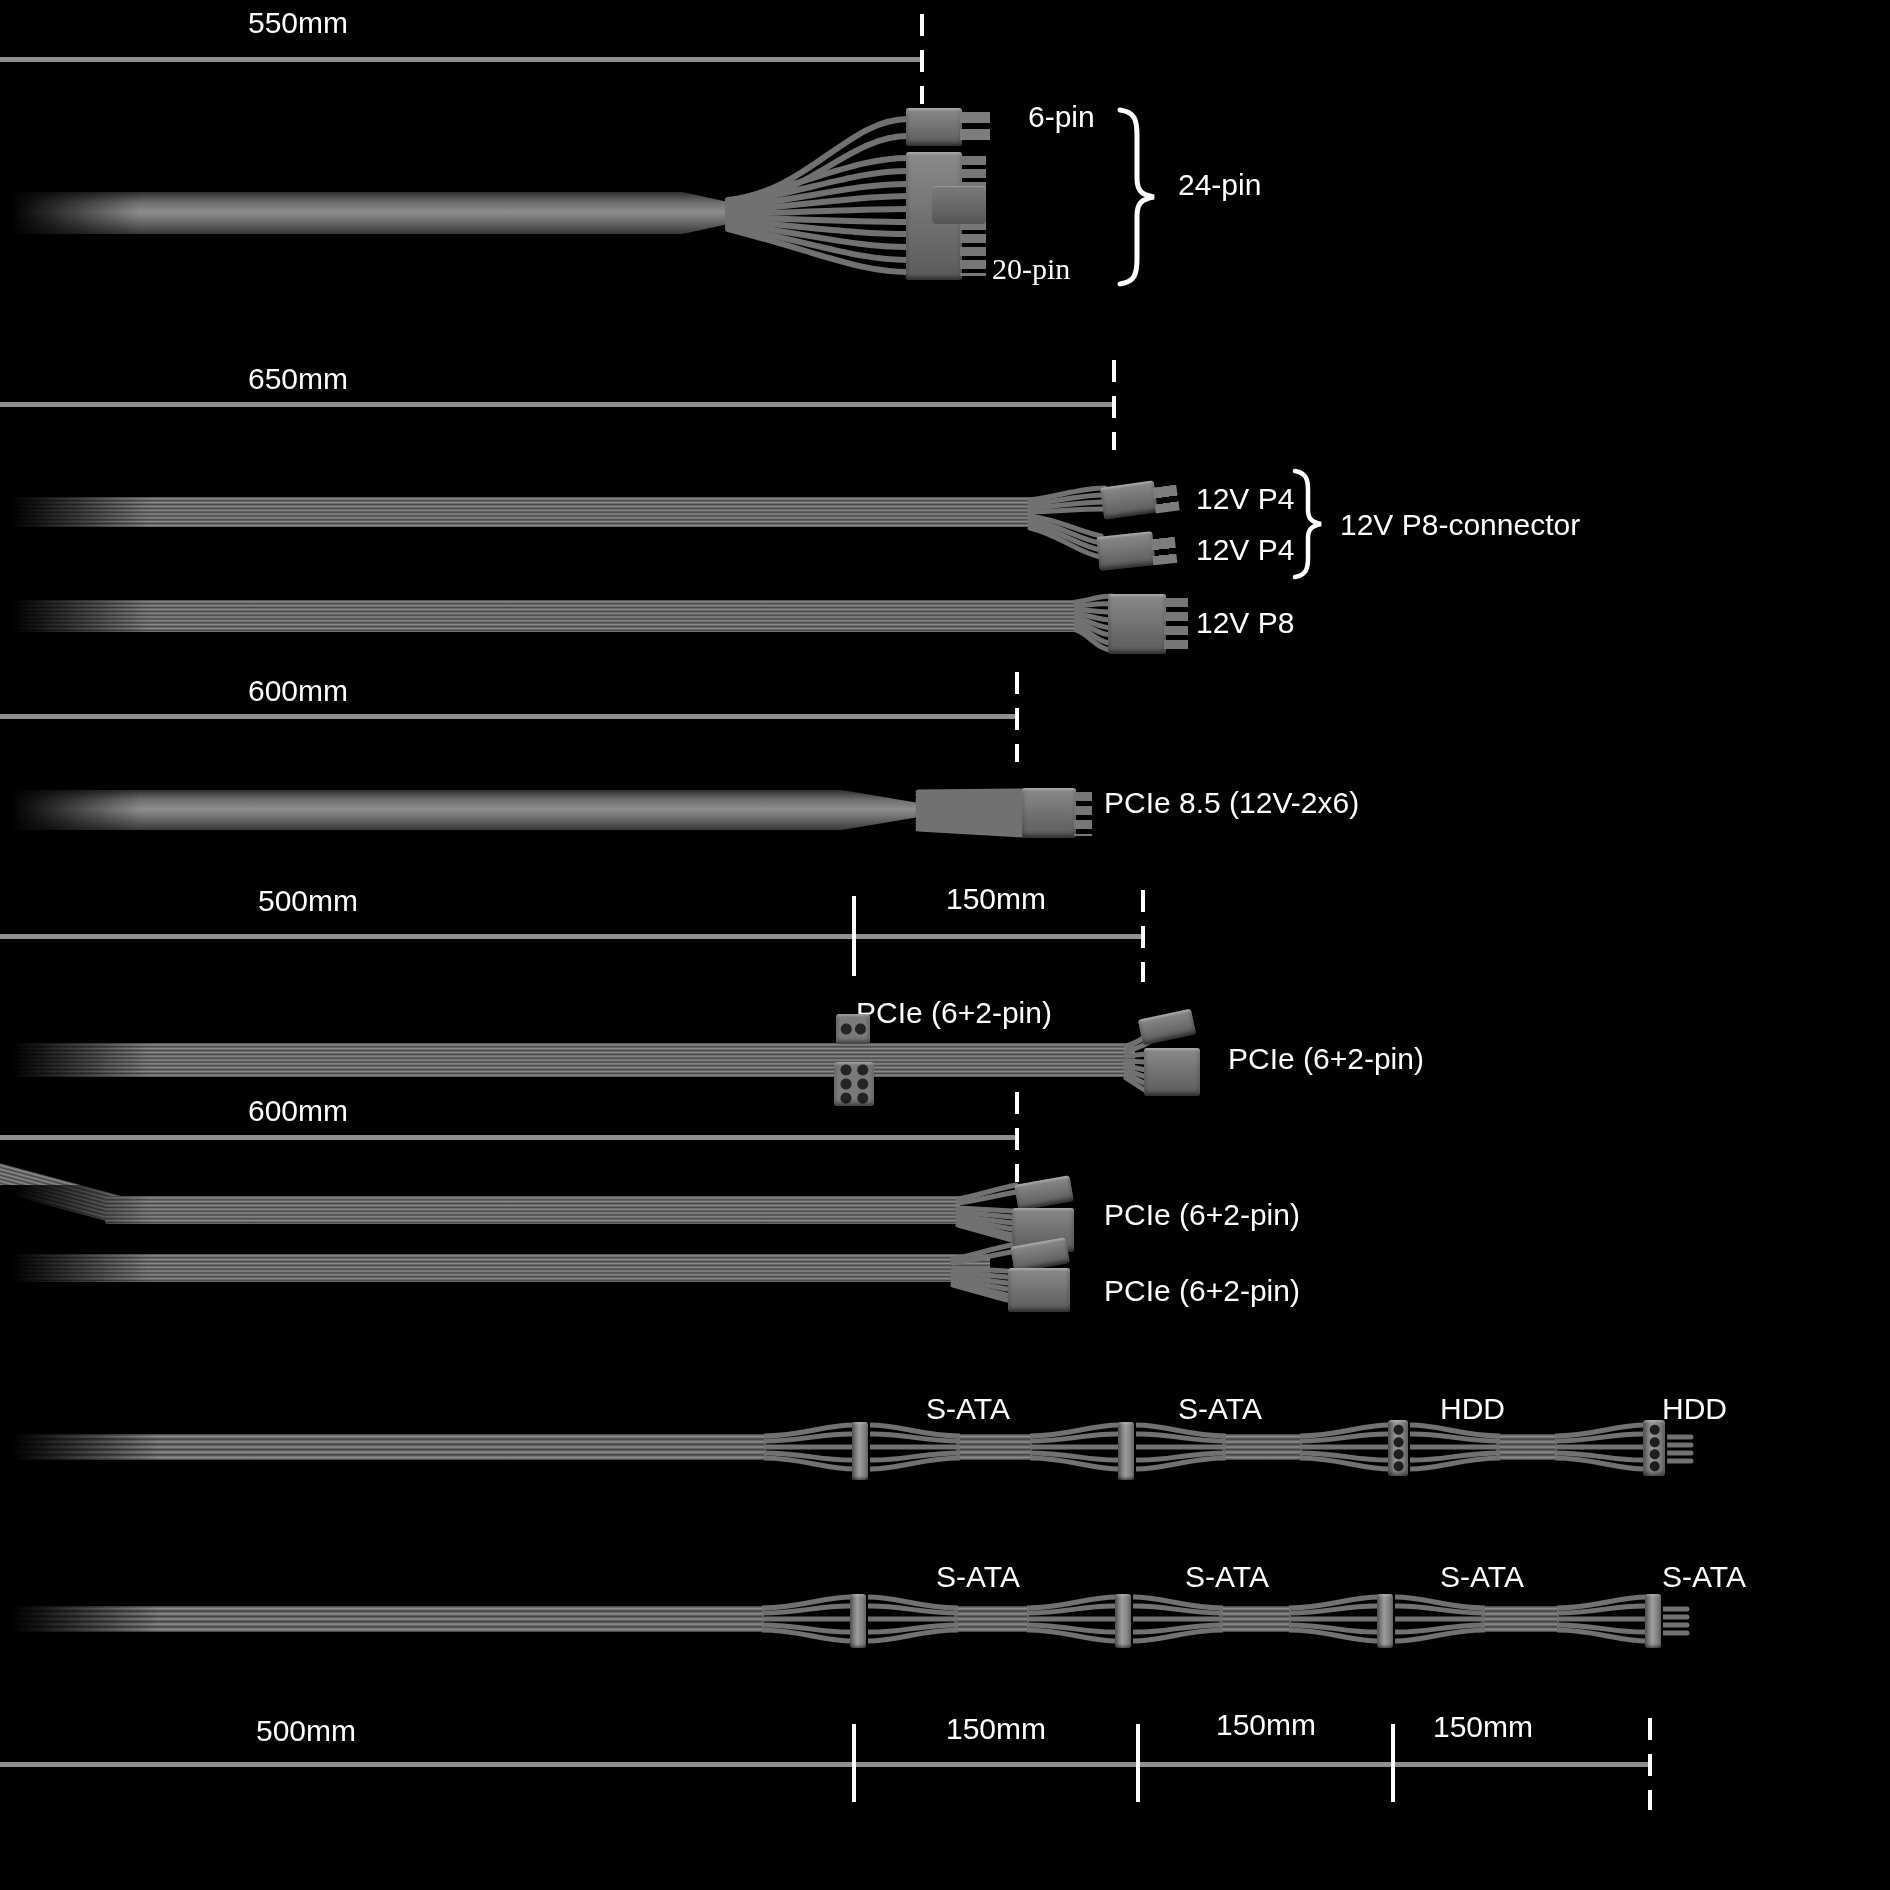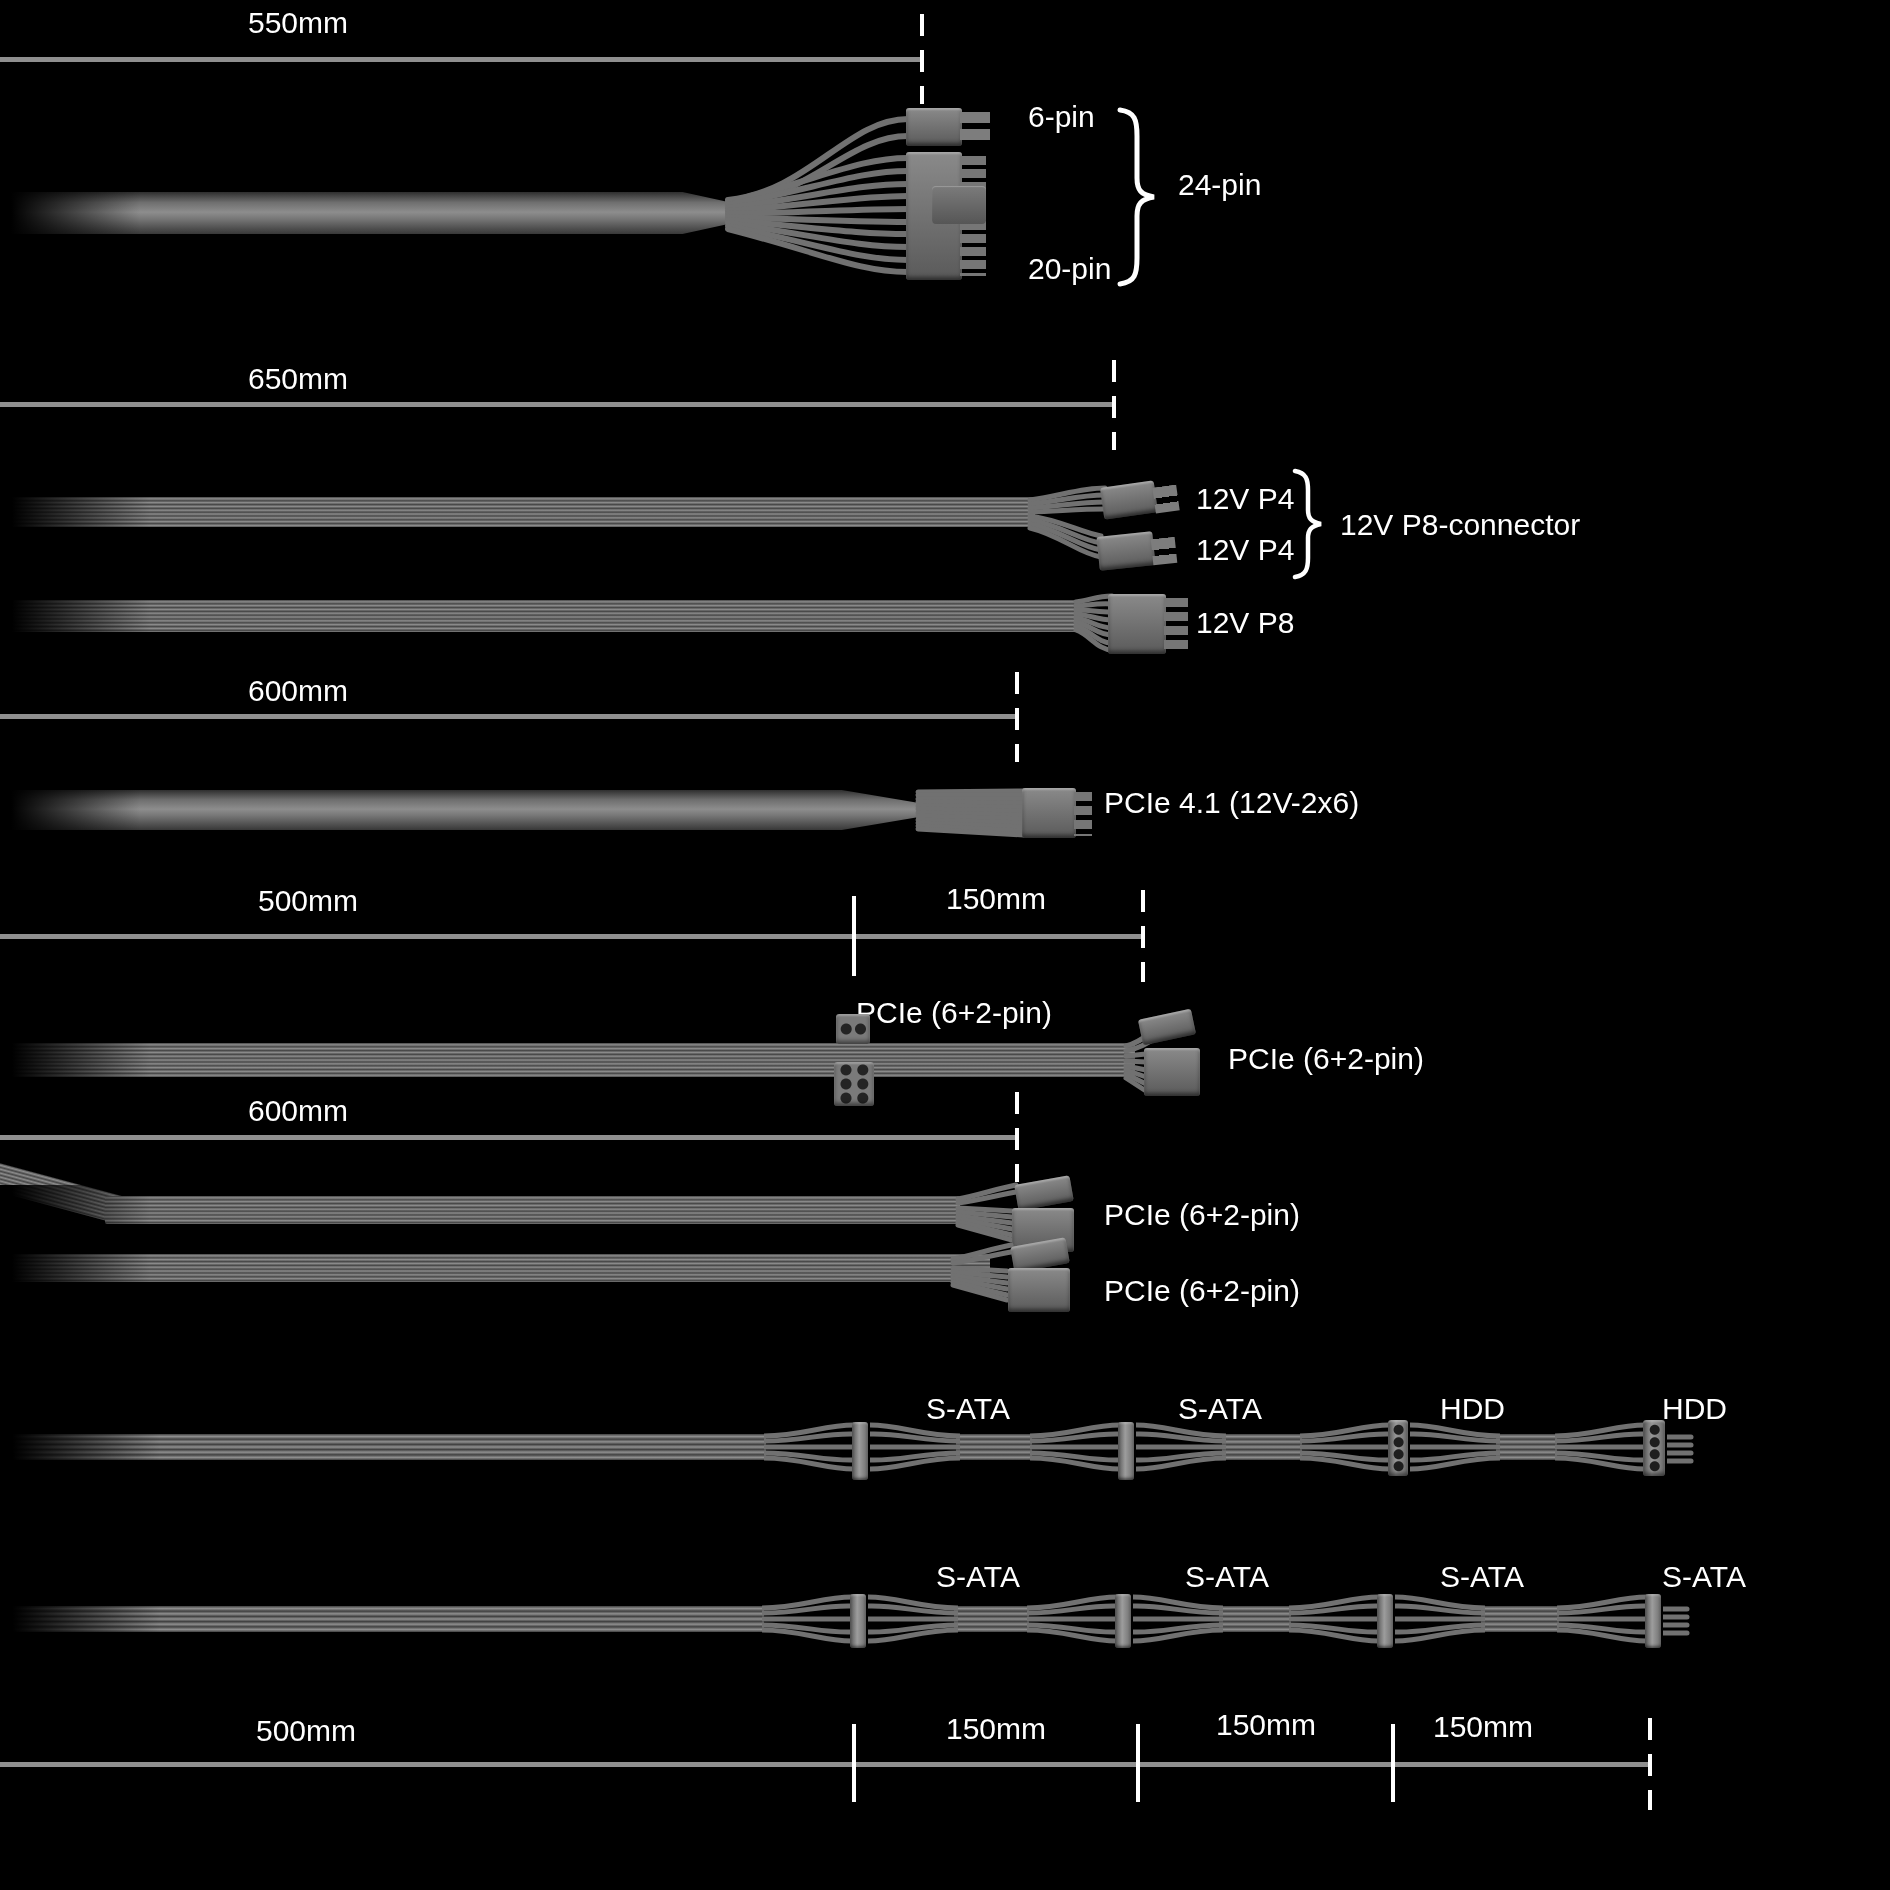--- a/index.html
+++ b/index.html
@@ -87,21 +87,21 @@
     <path class="wire" d="M40,133 C130,156 170,176 220,176"></path>
   </svg>
 
   <div class="conn" style="left:906px;top:108px;width:56px;height:38px;"></div>
   <div class="prongs" style="left:960px;top:112px;width:30px;height:30px;"></div>
   <div class="conn" style="left:906px;top:152px;width:56px;height:128px;"></div>
   <div class="teeth" style="left:960px;top:156px;width:26px;height:120px;"></div>
   <div class="latch" style="left:932px;top:186px;width:54px;height:38px;"></div>
 
   <div class="lbl" style="left:1028px;top:100px;">6-pin</div>
-  <div class="lbl" style="left:1028px;top:252px;">20-pin</div>
+  <div class="lbl" style="left:992px;top:252px;font-family:Liberation Serif, serif;">20-pin</div>
   <svg class="brace" style="left:1116px;top:106px;" width="44" height="182" viewBox="0 0 44 182">
     <path d="M4,4 C19,6 21,14 21,30 L21,72 C21,84 25,89 38,91 C25,93 21,98 21,110 L21,152 C21,168 19,176 4,178" stroke-width="5"></path>
   </svg>
   <div class="lbl" style="left:1178px;top:168px;">24-pin</div>
 
   <div class="lbl" style="left:248px;top:362px;">650mm</div>
   <div class="mline" style="top:402px;width:1114px;"></div>
   <div class="tick dashed" style="left:1112px;top:360px;height:90px;"></div>
 
   <div class="ribbon" style="left:0;top:497px;width:1035px;height:30px;"></div>
@@ -159,21 +159,21 @@
       <path class="wire thin" d="M6,31 L112,33"></path>
     <path class="wire thin" d="M6,35 L112,37"></path>
       <path class="wire thin" d="M6,38 L112,41"></path>
     <path class="wire thin" d="M6,42 L112,45"></path>
       <path class="wire thin" d="M6,45 L112,49"></path>
     <path class="wire thin" d="M6,48 L112,53"></path>
       <path class="wire thin" d="M6,51 L112,57"></path>
   </svg>
   <div class="conn" style="left:1022px;top:788px;width:54px;height:50px;"></div>
   <div class="teeth t4" style="left:1074px;top:792px;width:18px;height:44px;"></div>
-  <div class="lbl" style="left:1104px;top:786px;">PCIe 4.1 (12V-2x6)</div>
+  <div class="lbl" style="left:1104px;top:786px;">PCIe 8.5 (12V-2x6)</div>
 
   <div class="lbl" style="left:258px;top:884px;">500mm</div>
   <div class="lbl" style="left:946px;top:882px;">150mm</div>
   <div class="mline" style="top:934px;width:1143px;"></div>
   <div class="tick" style="left:852px;top:896px;height:80px;"></div>
   <div class="tick dashed" style="left:1141px;top:890px;height:92px;"></div>
 
   <div class="lbl" style="left:856px;top:996px;">PCIe (6+2-pin)</div>
   <div class="ribbon" style="left:0;top:1043px;width:1135px;height:34px;"></div>
   <div class="fade" style="left:0;top:1039px;width:150px;height:42px;"></div>

